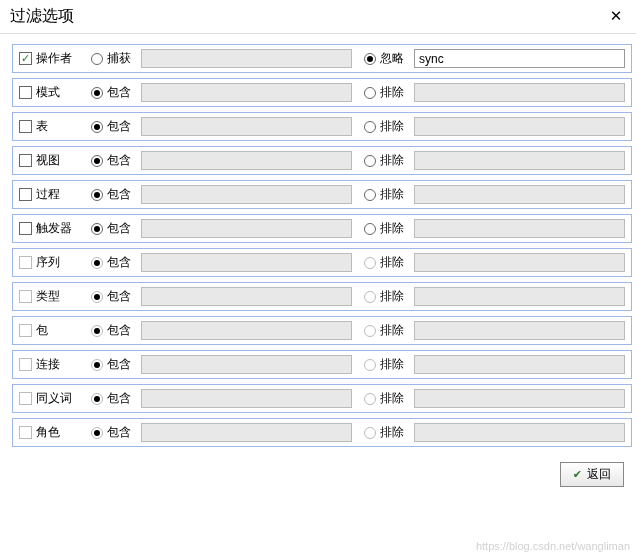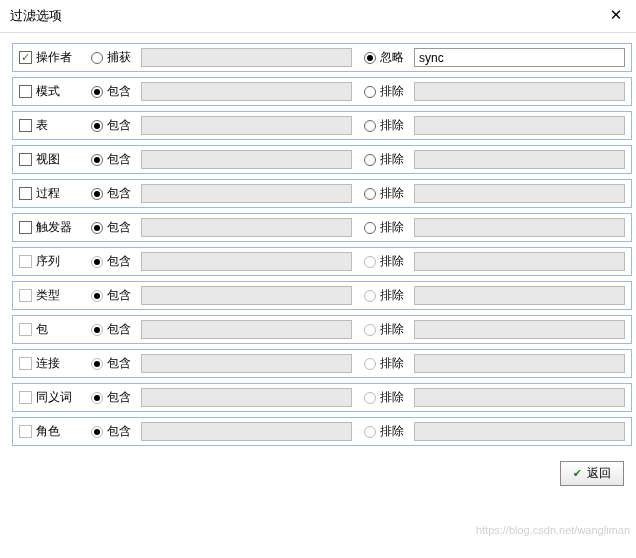--- a/index.html
+++ b/index.html
@@ -1,37 +1,37 @@
 <!DOCTYPE html>
 <html><head>
 <meta charset="utf-8">
 <style>
 * { box-sizing: border-box; margin: 0; padding: 0; font-family: "Microsoft YaHei", "SimSun", sans-serif; font-size: 12px; }
 body { background: #fff; width: 636px; height: 558px; }
 .titlebar { display: flex; justify-content: space-between; align-items: center; padding: 6px 10px; border-bottom: 1px solid #ddd; }
-.titlebar-title { font-size: 13px; }
+.titlebar-title { font-size: 16px; }
 .close-btn { width: 20px; height: 20px; text-align: center; line-height: 18px; font-size: 15px; cursor: default; }
 .content { padding: 10px 4px 6px 12px; }
 .row { display: flex; align-items: center; border: 1px solid #9db8e8; padding: 4px 6px; margin-bottom: 5px; background: #fff; gap: 4px; }
 .row.disabled { color: #000000; }
 .cb-wrap { display: flex; align-items: center; width: 68px; gap: 4px; }
 .cb { width: 13px; height: 13px; border: 1px solid #666; background: #fff; display: inline-flex; align-items: center; justify-content: center; flex-shrink: 0; }
 .cb.checked::after { content: "✓"; color: #2a7a2a; font-size: 11px; line-height: 1; }
 .cb.disabled { border-color: #bbb; }
 .radio { width: 12px; height: 12px; border: 1px solid #666; border-radius: 50%; display: inline-flex; align-items: center; justify-content: center; flex-shrink: 0; }
 .radio.checked::after { content: ""; width: 6px; height: 6px; background: #000; border-radius: 50%; }
 .radio.disabled { border-color: #bbb; }
 .rc-wrap { display: flex; align-items: center; gap: 4px; }
 .rc-label { width: 30px; font-family: Liberation Serif, serif; }
 .field { flex: 1; height: 19px; border: 1px solid #999; background: #fff; padding: 0 4px; line-height: 19px; }
 .field.disabled { background: #e8e8e8; border-color: #bbb; }
 .footer { display: flex; justify-content: flex-end; padding: 4px 12px 8px; }
 .btn { border: 1px solid #888; background: linear-gradient(#fff,#e8e8e8); padding: 3px 12px; display: inline-flex; align-items: center; gap: 5px; }
 .btn-ico { color: #2a7a2a; font-size: 11px; }
-.watermark { position: absolute; right: 6px; bottom: 22px; color: rgba(120,120,120,.35); font-size: 11px; pointer-events: none; }
+.watermark { position: absolute; right: 6px; bottom: 6px; color: rgba(120,120,120,.35); font-size: 11px; pointer-events: none; }
 </style>
 </head>
 <body>
 
 <div class="titlebar">
   <span class="titlebar-title">过滤选项</span>
   <span class="close-btn">✕</span>
 </div>
 
 <div class="content" id="rows-container">

